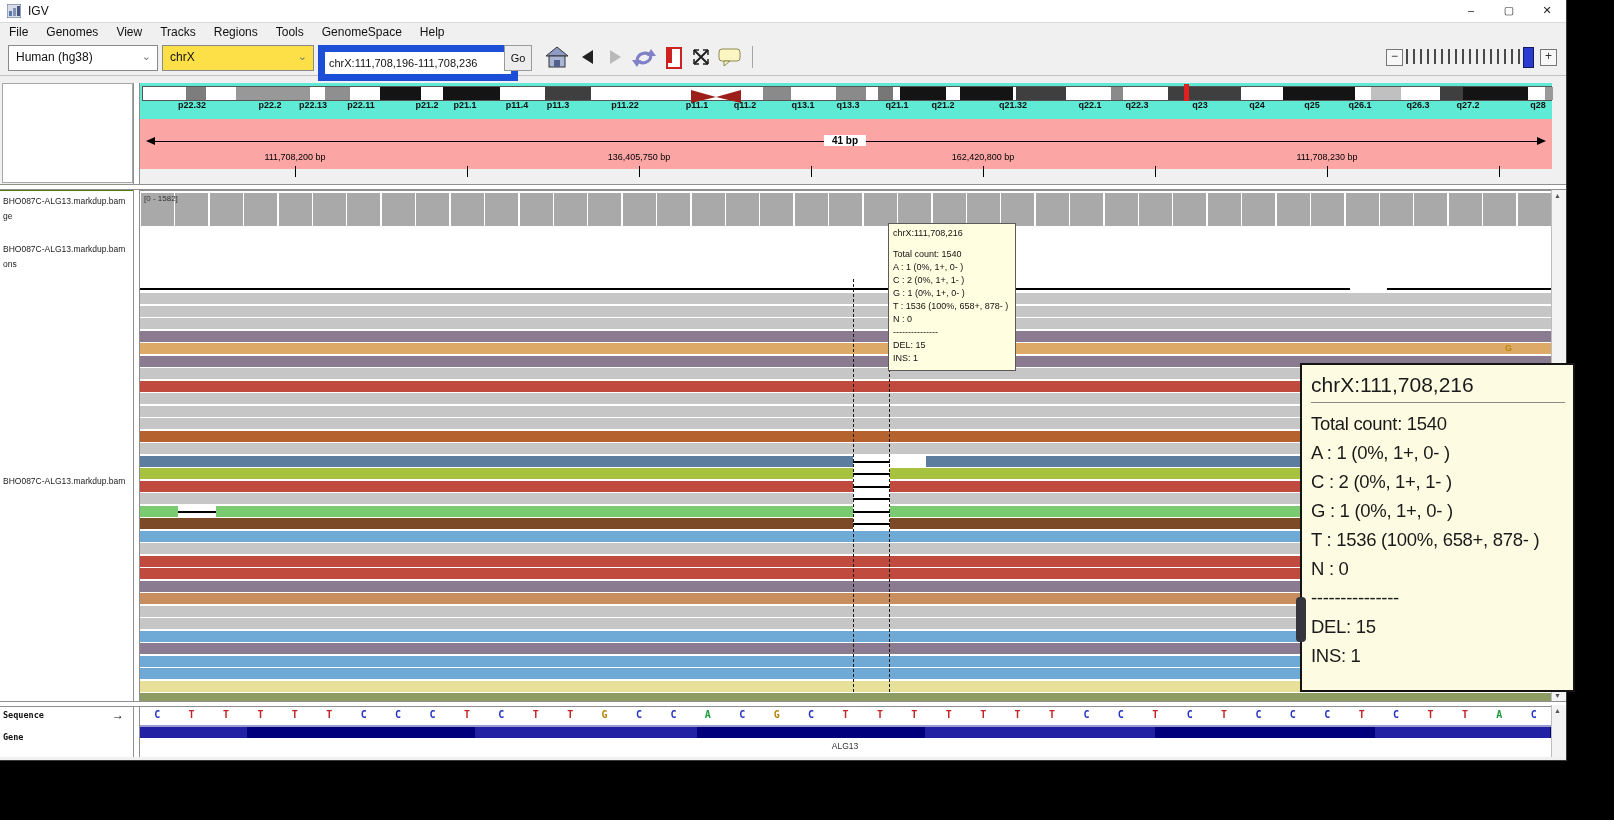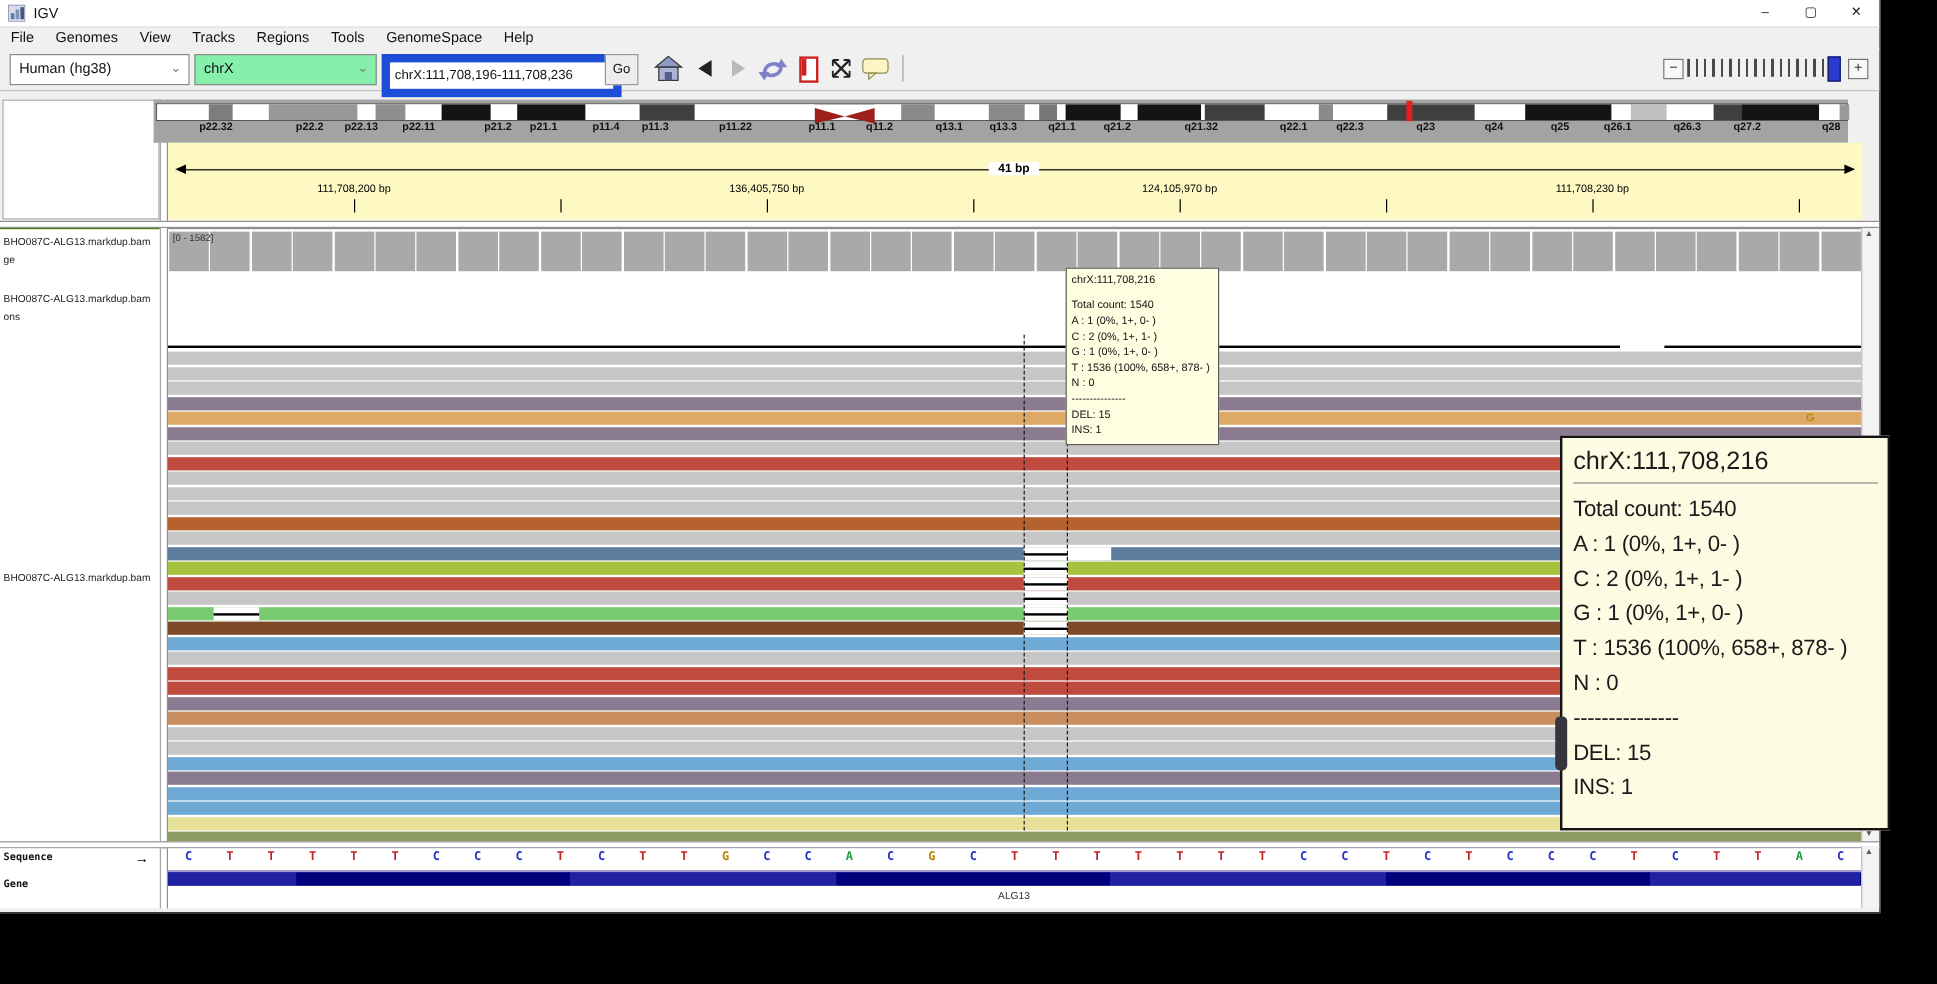--- a/index.html
+++ b/index.html
@@ -32,29 +32,29 @@
   .zoombtn{top:9px;width:15px;height:15px;border:1px solid #777;background:#f7f7f7;text-align:center;
            line-height:13px;font-size:12px;color:#333;}
   #zoom-ticks{left:1406px;top:9px;width:115px;height:15px;
      background:repeating-linear-gradient(90deg,#4a4a4a 0 2px,transparent 2px 7px);}
   #zoom-thumb{left:1523px;top:7px;width:9px;height:19px;background:#2b3bd0;border:1px solid #101a60;}
   
   .panelbox{background:#fff;border:1px solid #a8a8a8;}
   .vsplit{background:#fff;border-left:1px solid #8f8f8f;border-right:1px solid #8f8f8f;}
   .hsplit{background:#fff;border-top:1px solid #8f8f8f;border-bottom:1px solid #8f8f8f;}
   
-  #ideo-panel{left:128px;top:83px;width:1412px;height:36px;background:#a3a3a3;}
+  #ideo-panel{left:140px;top:83px;width:1412px;height:36px;background:#5eead4;}
   #ideo-bands{position:absolute;left:2px;top:3px;width:1408px;height:13px;border:1px solid #555;background:#fff;font-size:0;}
   .band{display:inline-block;height:13px;vertical-align:top;}
   .ideo-label{position:absolute;top:17px;transform:translateX(-50%);font-size:9px;font-weight:bold;color:#111;white-space:nowrap;}
   .cen-l{position:absolute;top:3px;width:0;height:0;border-top:7px solid transparent;border-bottom:6px solid transparent;border-left:25px solid #9e1f1a;}
   .cen-r{position:absolute;top:3px;width:0;height:0;border-top:7px solid transparent;border-bottom:6px solid transparent;border-right:25px solid #9e1f1a;}
   #ideo-marker{position:absolute;top:1px;width:5px;height:17px;background:#e31f1f;}
   
-  #ruler-panel{left:140px;top:119px;width:1412px;height:64px;background:#fef9c3;}
+  #ruler-panel{left:140px;top:119px;width:1412px;height:50px;background:#fca5a5;}
   #ruler-line{position:absolute;left:10px;right:10px;top:22px;height:1px;background:#000;}
   .arrowhead-l{position:absolute;left:6px;top:18px;width:0;height:0;border-top:4px solid transparent;border-bottom:4px solid transparent;border-right:9px solid #000;}
   .arrowhead-r{position:absolute;right:6px;top:18px;width:0;height:0;border-top:4px solid transparent;border-bottom:4px solid transparent;border-left:9px solid #000;}
   #span-label{position:absolute;left:705px;top:16px;transform:translateX(-50%);background:#fff;
               padding:0 8px;font-size:10px;font-weight:bold;color:#000;}
   .tick-label{position:absolute;top:33px;transform:translateX(-50%);font-size:9px;color:#000;white-space:nowrap;}
   .tick-mark{position:absolute;top:47px;width:1px;height:11px;background:#000;}
   
   #names-panel{left:0;top:190px;width:133px;height:511px;background:#fff;border-top:1px solid #4d7c0f;}
   .trackname{position:absolute;left:3px;font-size:8.5px;color:#222;white-space:nowrap;}
@@ -107,21 +107,21 @@
       <div class="abs winbtn" style="left:1452px">–</div>
       <div class="abs winbtn" style="left:1490px">▢</div>
       <div class="abs winbtn" style="left:1528px">✕</div>
     </div>
 
     <div id="toolbar" class="abs">
       <div class="abs combo" style="left:8px;width:148px">
         <span class="val">Human (hg38)</span>
         <span class="chev">⌄</span>
       </div>
-      <div class="abs combo" style="left:162px;width:150px;background:#86efac">
+      <div class="abs combo" style="left:162px;width:150px;background:#fde047">
         <span class="val">chrX</span>
         <span class="chev">⌄</span>
       </div>
       <input id="locus-input" value="chrX:111,708,196-111,708,236" style="">
       <div id="go-btn" class="abs">Go</div>
 
       <svg class="abs tbicon" style="left:545px" width="24" height="22">
         <polygon points="12,1 23,10 1,10" fill="#8d9cc4" stroke="#333" stroke-width="1"></polygon>
         <rect x="4" y="10" width="16" height="11" fill="#aab4d4" stroke="#333" stroke-width="1"></rect>
         <rect x="9" y="14" width="6" height="7" fill="#55608a"></rect>
@@ -235,21 +235,21 @@
       <div id="ruler-line"></div>
       <div class="arrowhead-r"></div>
       <div id="span-label">41 bp</div>
       <div id="ruler-ticks">
           <div class="tick-label" style="left: 155px;">111,708,200 bp</div>
           <div class="tick-mark" style="left: 155px;"></div>
           <div class="tick-mark" style="left: 327px;"></div>
           <div class="tick-label" style="left: 499px;">136,405,750 bp</div>
           <div class="tick-mark" style="left: 499px;"></div>
           <div class="tick-mark" style="left: 671px;"></div>
-          <div class="tick-label" style="left: 843px;">124,105,970 bp</div>
+          <div class="tick-label" style="left: 843px;">162,420,800 bp</div>
           <div class="tick-mark" style="left: 843px;"></div>
           <div class="tick-mark" style="left: 1015px;"></div>
           <div class="tick-label" style="left: 1187px;">111,708,230 bp</div>
           <div class="tick-mark" style="left: 1187px;"></div>
           <div class="tick-mark" style="left: 1359px;"></div>
         </div>
     </div>
 
     <div class="abs hsplit" style="left:0;top:184px;width:1566px;height:4px"></div>
 

